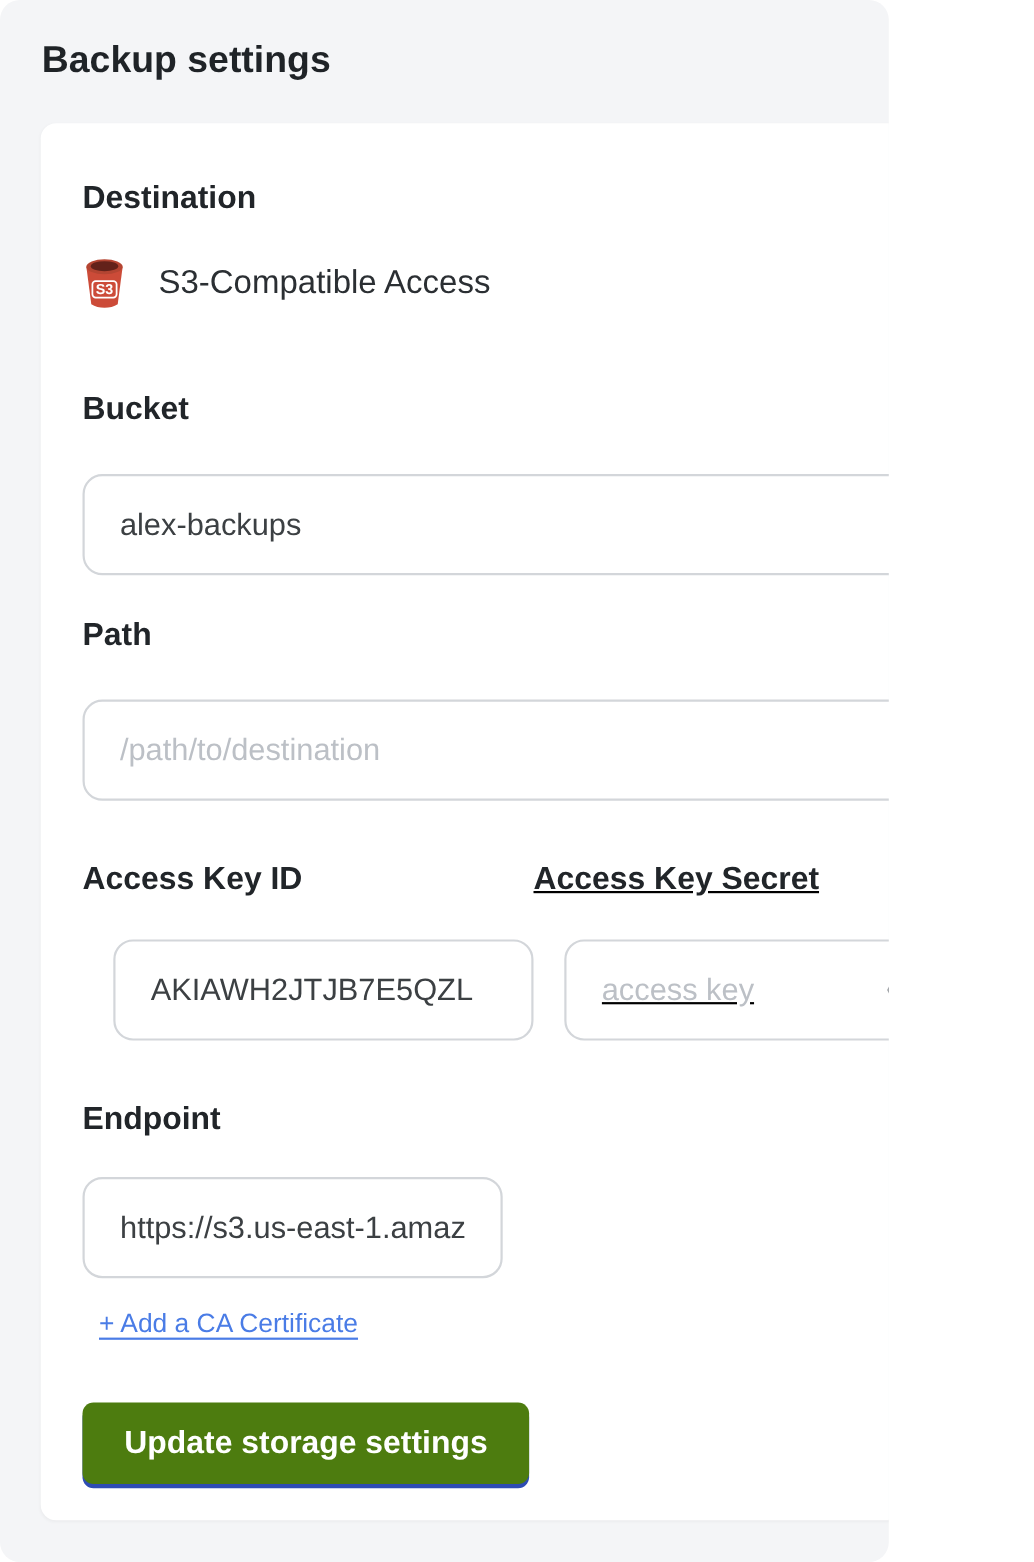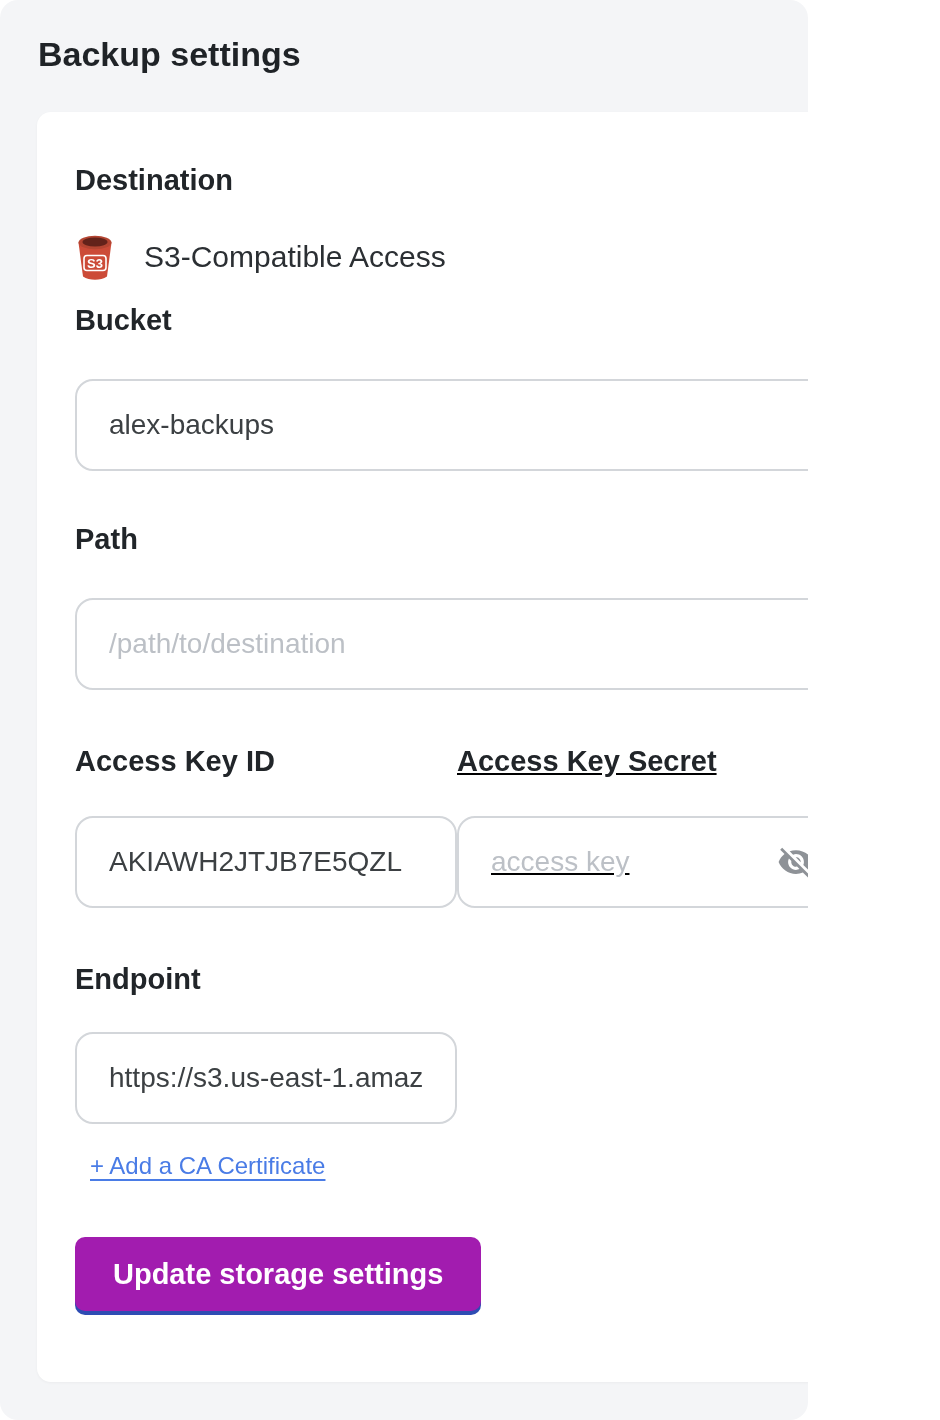--- a/index.html
+++ b/index.html
@@ -39,22 +39,22 @@
     margin-top:38px;
     height:48px;
     display:flex;
     align-items:center;
     gap:29px;
   }
   .dest-text{
     font-size:30px;
     color:#2b2f33;
   }
-  .label-bucket{margin-top:24px;}
-  .label-path{margin-top:53px;}
+  .label-bucket{margin-top:76px;}
+  .label-path{margin-top:39px;}
   .text-input{
     display:block;
     margin-top:44px;
     width:776px;
     height:92px;
     border:2px solid #d3d6da;
     border-radius:18px;
     background:#ffffff;
     padding:0 32px;
     font-family:"Liberation Sans", sans-serif;
@@ -62,23 +62,24 @@
     color:#3c4043;
     outline:none;
     white-space:nowrap;
     overflow:hidden;
   }
   .text-input::placeholder{color:#bcc0c6;}
   .row{
     margin-top:56px;
     display:grid;
     grid-template-columns:382px 382px;
+    column-gap:28px;
   }
   .row .text-input{width:100%;}
-  .row-ak .text-input{margin-top:40px;}
+  .row-ak .text-input{margin-top:40px;margin-left:28px;}
   .row-ep .text-input{margin-top:38px;}
   .input-wrap{position:relative;text-decoration:underline;}
   .eye-btn{
     position:absolute;
     right:24px;
     bottom:27px;
     width:38px;height:38px;
     cursor:pointer;
     display:flex;align-items:center;justify-content:center;
   }
@@ -93,21 +94,21 @@
     text-underline-offset:5px;
     cursor:pointer;
   }
   .submit-btn{
     display:block;
     margin-top:55px;
     height:74px;
     padding:0 38px;
     border:none;
     border-radius:10px;
-    background:#a21caf;
+    background:#4d7c0f;
     box-shadow:0 4px 0 #2e4cb3;
     color:#ffffff;
     font-family:"Liberation Sans", sans-serif;
     font-size:29px;
     font-weight:700;
     cursor:pointer;
   }
 </style>
 </head>
 <body>

